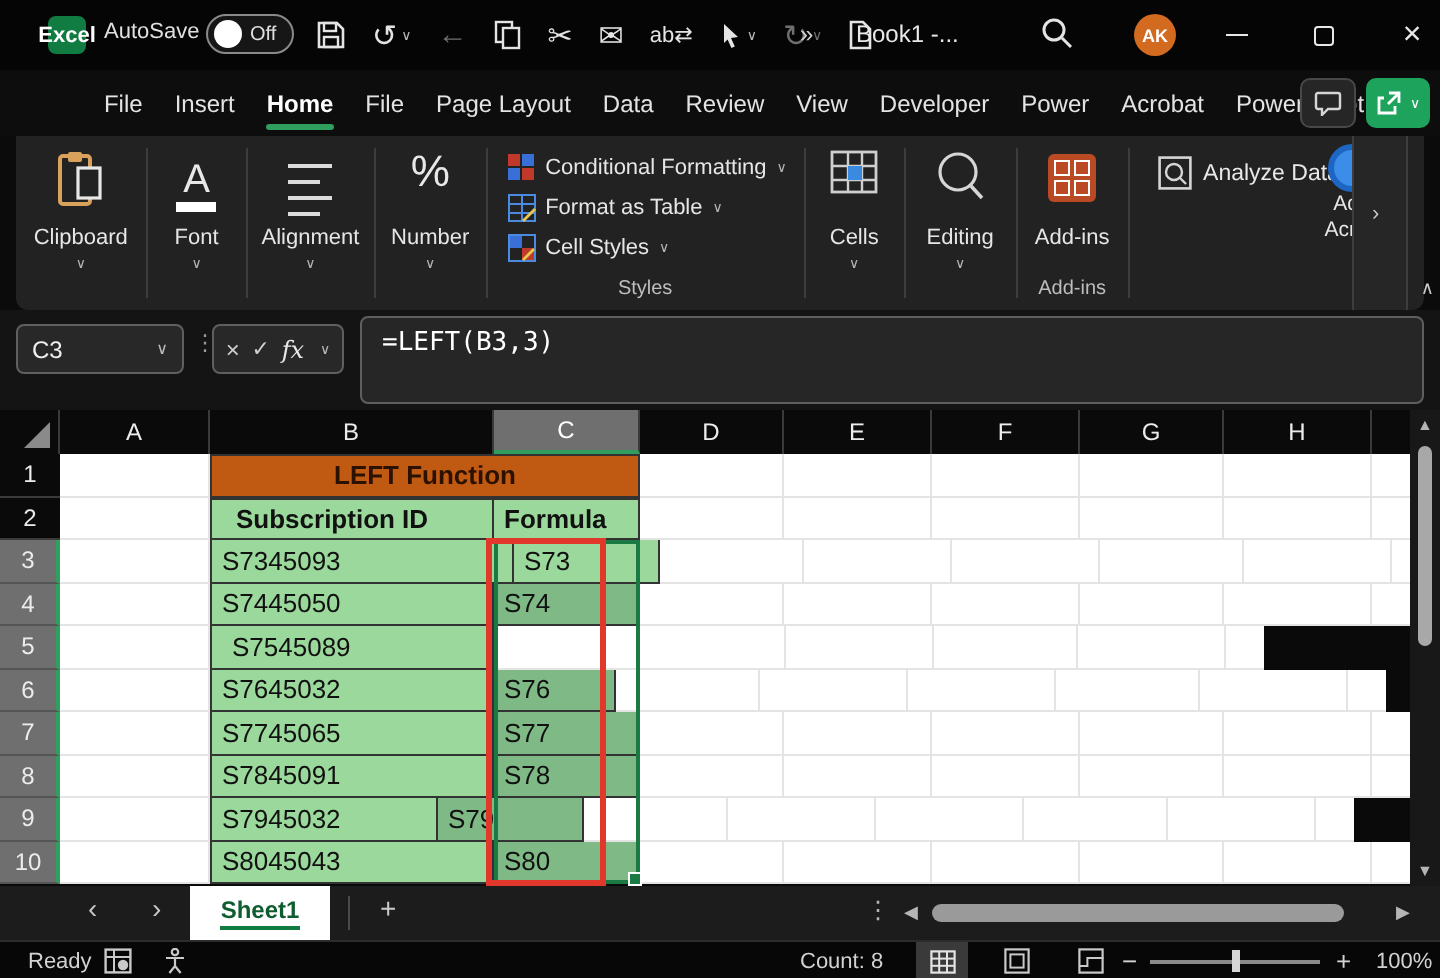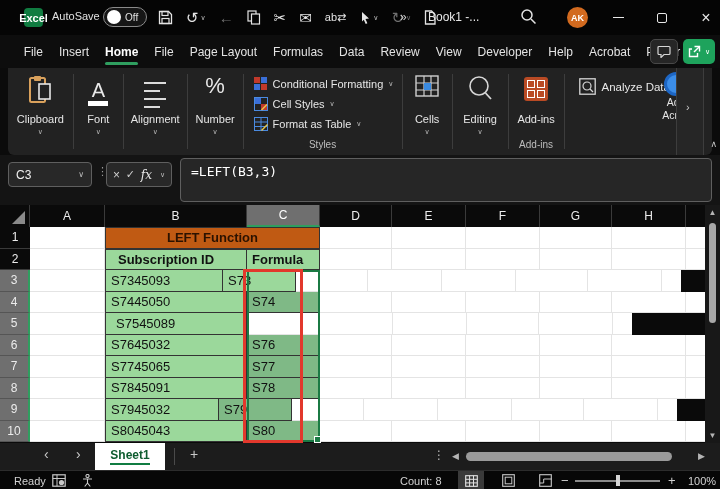--- a/index.html
+++ b/index.html
@@ -215,26 +215,25 @@
       </div>
   </div>
 
   <div class="tabrow">
     <div style="display:flex;">
         <span class="rtab">File</span>
         <span class="rtab">Insert</span>
         <span class="rtab active">Home</span>
         <span class="rtab">File</span>
         <span class="rtab">Page Layout</span>
-        <span class="rtab">Formulas</span>
         <span class="rtab">Data</span>
         <span class="rtab">Review</span>
         <span class="rtab">View</span>
         <span class="rtab">Developer</span>
-        <span class="rtab">Help</span>
+        <span class="rtab">Power</span>
         <span class="rtab">Acrobat</span>
         <span class="rtab">Power Pivot</span>
       </div>
     <div class="comment-btn">
       <span>
         <svg width="14" height="13" viewBox="0 0 14 13">
             <path d="M2 1.5 h10 a1 1 0 0 1 1 1 v6 a1 1 0 0 1 -1 1 h-5 l-3 3 v-3 h-2 a1 1 0 0 1 -1 -1 v-6 a1 1 0 0 1 1 -1 z" fill="none" stroke="#d6d6d6" stroke-width="1.2"></path>
           </svg>
       </span>
     </div>
@@ -301,39 +300,39 @@
               <rect x="7" y="7" width="6" height="6" fill="#c0392b"></rect>
             </svg>
         </span>
         <span class="sl">Conditional Formatting</span>
         <span class="chev" style="margin-top:0;">∨</span>
       </div>
       <div class="styles-row">
         <span>
           <svg width="14" height="14" viewBox="0 0 14 14">
               <rect x="0.5" y="0.5" width="13" height="13" fill="none" stroke="#4a8ae0" stroke-width="1"></rect>
-              <rect x="1" y="1" width="6" height="6" fill="#3a6fd8"></rect>
-              <rect x="7" y="7" width="6" height="6" fill="#c0392b"></rect>
-              <path d="M7 12.5 L12.5 7 l1 1 -5.5 5.5 z" fill="#e8c74b"></path>
-            </svg>
-        </span>
-        <span class="sl">Cell Styles</span>
-        <span class="chev" style="margin-top:0;">∨</span>
-      </div>
-      <div class="styles-row">
-        <span>
-          <svg width="14" height="14" viewBox="0 0 14 14">
-              <rect x="0.5" y="0.5" width="13" height="13" fill="none" stroke="#4a8ae0" stroke-width="1"></rect>
               <line x1="0.5" y1="5" x2="13.5" y2="5" stroke="#4a8ae0"></line>
               <line x1="0.5" y1="9.5" x2="13.5" y2="9.5" stroke="#4a8ae0"></line>
               <line x1="7" y1="0.5" x2="7" y2="13.5" stroke="#4a8ae0"></line>
               <path d="M7 13 L13 7 l1 1 -6 6 z" fill="#e8c74b"></path>
             </svg>
         </span>
         <span class="sl">Format as Table</span>
+        <span class="chev" style="margin-top:0;">∨</span>
+      </div>
+      <div class="styles-row">
+        <span>
+          <svg width="14" height="14" viewBox="0 0 14 14">
+              <rect x="0.5" y="0.5" width="13" height="13" fill="none" stroke="#4a8ae0" stroke-width="1"></rect>
+              <rect x="1" y="1" width="6" height="6" fill="#3a6fd8"></rect>
+              <rect x="7" y="7" width="6" height="6" fill="#c0392b"></rect>
+              <path d="M7 12.5 L12.5 7 l1 1 -5.5 5.5 z" fill="#e8c74b"></path>
+            </svg>
+        </span>
+        <span class="sl">Cell Styles</span>
         <span class="chev" style="margin-top:0;">∨</span>
       </div>
       <div class="glabel" style="align-self:center;">Styles</div>
     </div>
     <div class="rsep"></div>
     <div class="rgroup" style="width:50px;">
       <div class="rgicon">
         <svg width="24" height="22" viewBox="0 0 24 22">
             <rect x="1" y="1" width="22" height="20" fill="none" stroke="#cfcfcf" stroke-width="1.4"></rect>
             <line x1="1" y1="8" x2="23" y2="8" stroke="#cfcfcf" stroke-width="1.2"></line>
@@ -442,21 +441,21 @@
           <div class="cell" style="width: 72px;"></div>
           <div class="cell" style="width: 74px;"></div>
           <div class="cell" style="width: 74px;"></div>
           <div class="cell" style="width: 72px;"></div>
           <div class="cell" style="width: 74px;"></div>
           <div class="cell stub" style="width: 19px;"></div>
         </div>
         <div class="grow" style="height: 21.5px;">
           <div class="rh sel">3</div>
           <div class="cell" style="width: 75px;"></div>
-          <div class="c-b bleft" style="width: 118px;">S7345093</div>
+          <div class="c-b bleft" style="width: 152px;">S7345093</div>
           <div class="c-b" style="width: 73px;">S73</div>
           <div class="cell" style="width: 72px;"></div>
           <div class="cell" style="width: 74px;"></div>
           <div class="cell" style="width: 74px;"></div>
           <div class="cell" style="width: 72px;"></div>
           <div class="cell" style="width: 74px;"></div>
           <div class="cell stub" style="width: 19px;"></div>
         </div>
         <div class="grow" style="height: 21.5px;">
           <div class="rh sel">4</div>
@@ -478,21 +477,21 @@
           <div class="cell" style="width: 74px;"></div>
           <div class="cell" style="width: 74px;"></div>
           <div class="cell" style="width: 72px;"></div>
           <div class="cell" style="width: 74px;"></div>
           <div class="cell stub" style="width: 19px;"></div>
         </div>
         <div class="grow" style="height: 21.5px;">
           <div class="rh sel">6</div>
           <div class="cell" style="width: 75px;"></div>
           <div class="c-b bleft" style="width: 142px;">S7645032</div>
-          <div class="c-b c-dark" style="width: 73px;">S76</div>
+          <div class="c-b c-dark" style="width: 61px;">S76</div>
           <div class="cell" style="width: 72px;"></div>
           <div class="cell" style="width: 74px;"></div>
           <div class="cell" style="width: 74px;"></div>
           <div class="cell" style="width: 72px;"></div>
           <div class="cell" style="width: 74px;"></div>
           <div class="cell stub" style="width: 19px;"></div>
         </div>
         <div class="grow" style="height: 21.5px;">
           <div class="rh sel">7</div>
           <div class="cell" style="width: 75px;"></div>

